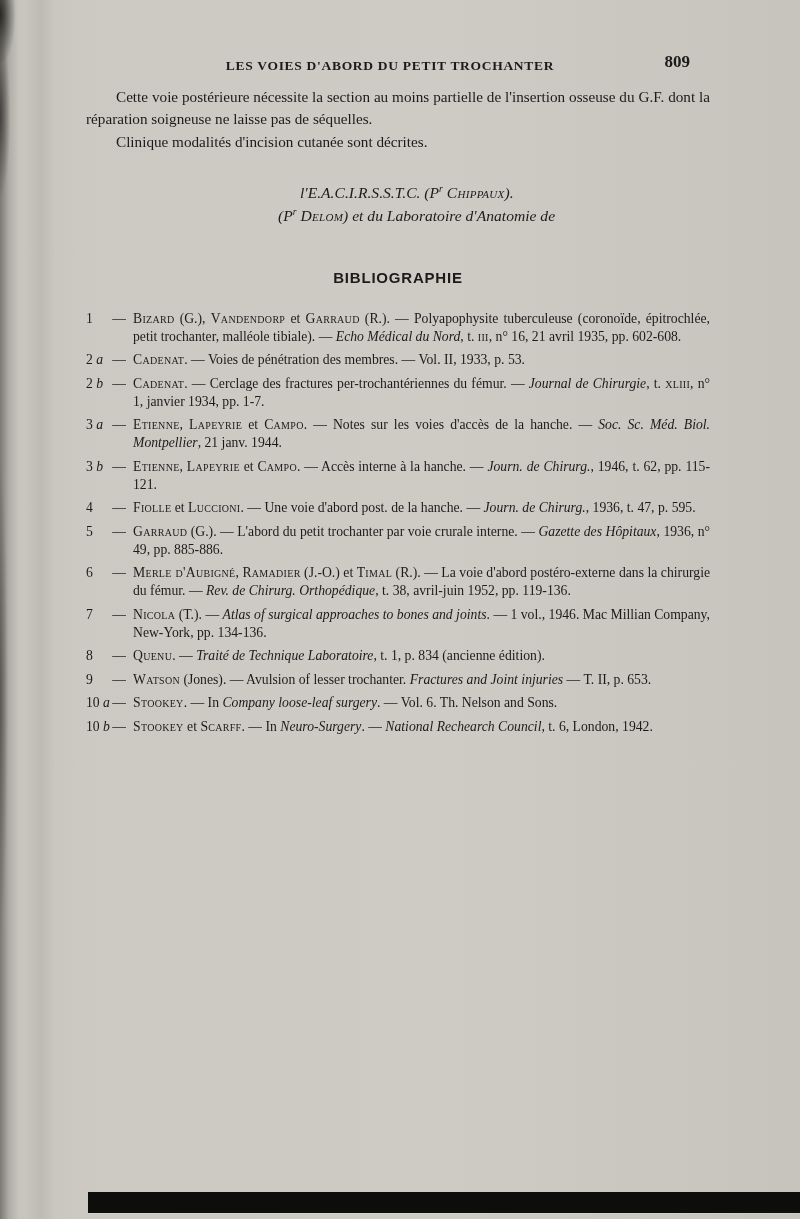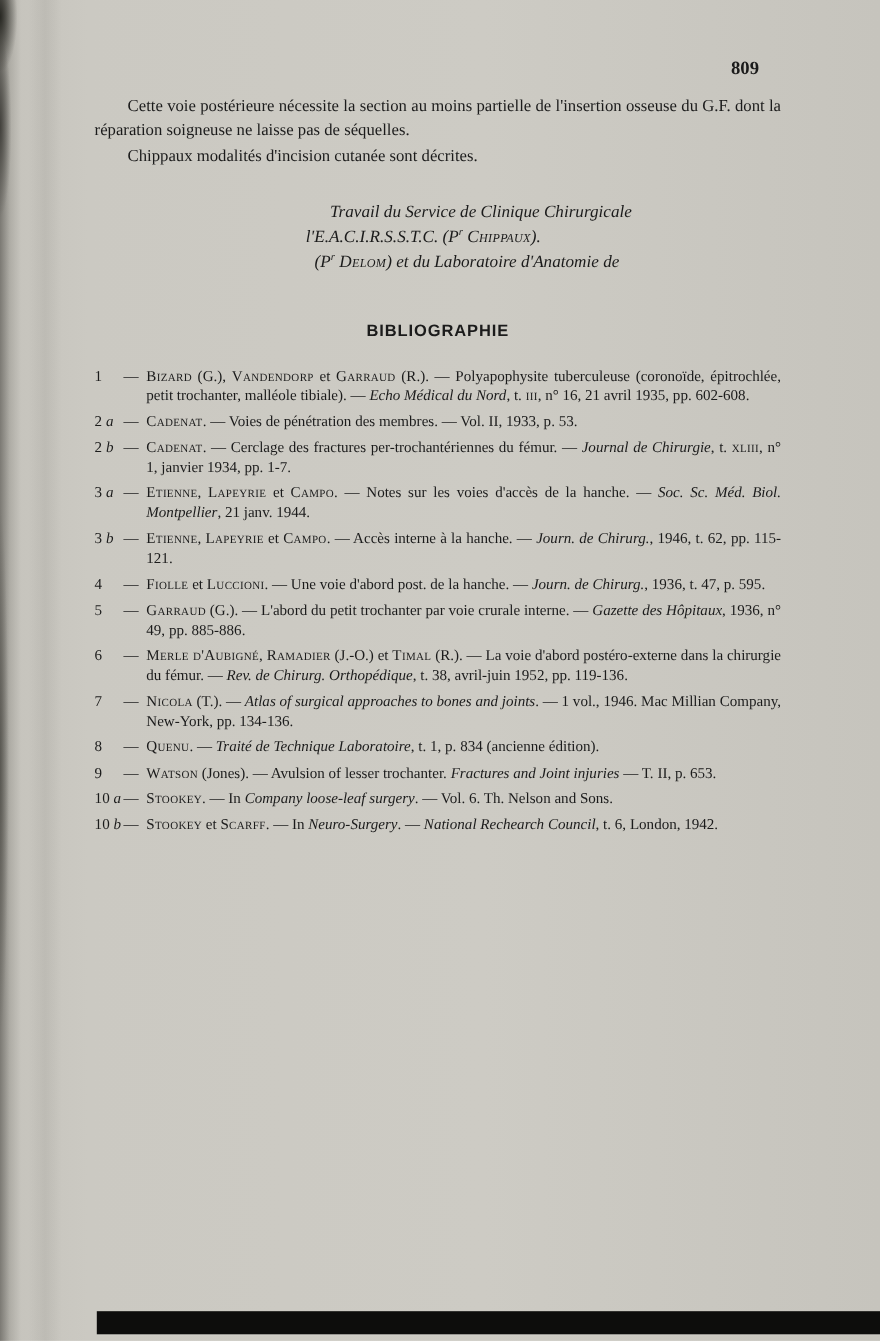--- a/index.html
+++ b/index.html
@@ -90,29 +90,29 @@
   .st-sc { font-variant: small-caps; letter-spacing: 0.3px; }
   .st-i  { font-style: italic; }
   .st-sup { vertical-align: super; font-size: 0.62em; line-height: 0; }
 </style>
 </head>
 <body>
 
 <div class="page">
 
   <div class="header">
+    <span class="header-title">LES VOIES D'ABORD DU PETIT TROCHANTER</span>
     <span class="page-number">809</span>
   </div>
 
   <p class="body-paragraph intro">Cette voie postérieure nécessite la section au moins partielle de l'insertion osseuse du G.F. dont la réparation soigneuse ne laisse pas de séquelles.</p>
 
-  <p class="body-paragraph">Chippaux modalités d'incision cutanée sont décrites.</p>
+  <p class="body-paragraph">Clinique modalités d'incision cutanée sont décrites.</p>
 
   <div class="credit-block">
-    <div class="credit-line"><span>Travail du Service de Clinique Chirurgicale</span></div>
     <div class="credit-line"><span>l'E.A.C.I.R.S.S.T.C. (P</span><span class="st-sup">r</span><span> </span><span class="st-sc">Chippaux</span><span>).</span></div>
     <div class="credit-line"><span>(P</span><span class="st-sup">r</span><span> </span><span class="st-sc">Delom</span><span>) et du Laboratoire d'Anatomie de</span></div>
   </div>
 
 
   <div class="bib-heading">BIBLIOGRAPHIE</div>
 
   <div class="bib-list">
   <div class="bib-entry">
     <span class="bib-label">

